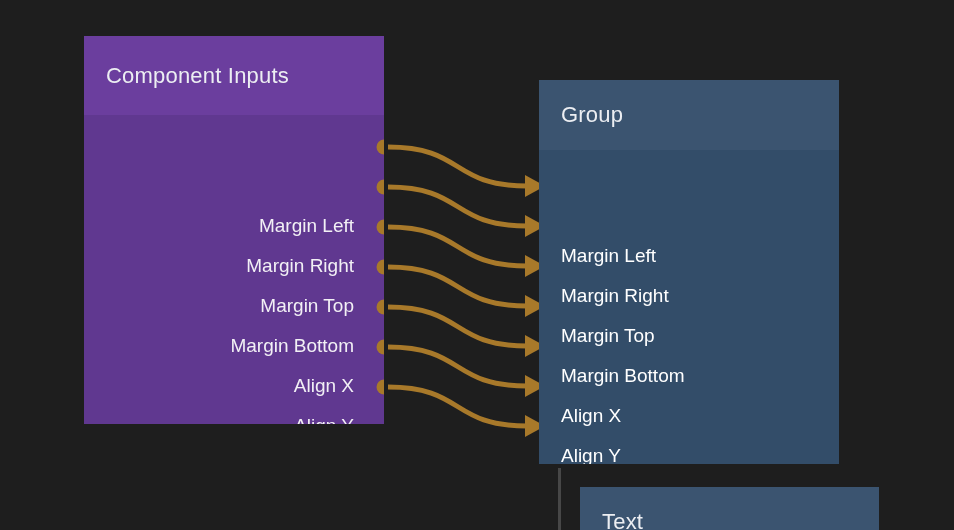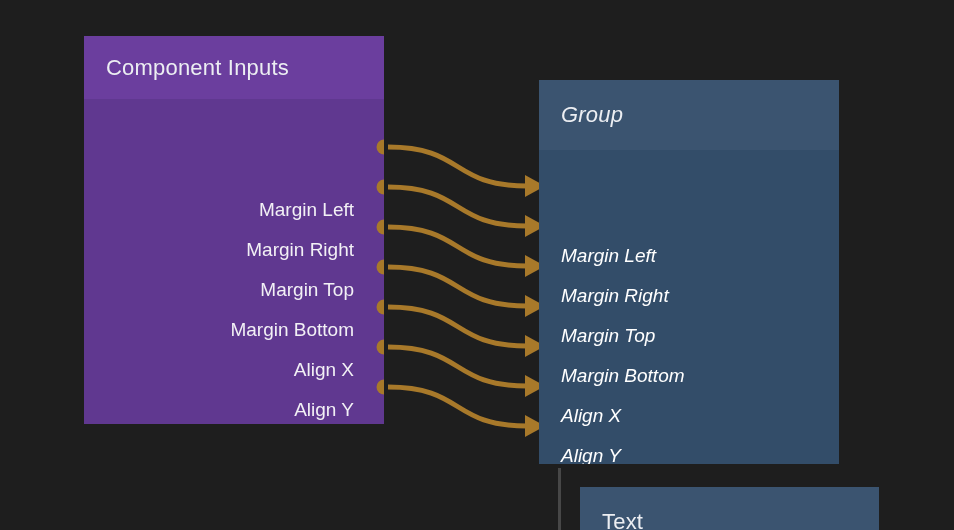--- a/index.html
+++ b/index.html
@@ -104,32 +104,31 @@
 
   
   .node-inputs {
     left: 84px;
     top: 36px;
     width: 300px;
     height: 388px;
     background: #603890;
   }
   .node-inputs .node-header {
-    height: 63px;
+    height: 79px;
     padding-left: 22px;
     background: #6b3e9e;
   }
 
   .node-group {
     left: 539px;
     top: 80px;
     width: 300px;
     height: 384px;
     background: #334d69;
-    font-style: italic;
   }
   .node-group .node-header {
     height: 70px;
     padding-left: 22px;
     background: #3b5470;
   }
 
   .node-text {
     left: 580px;
     top: 487px;

